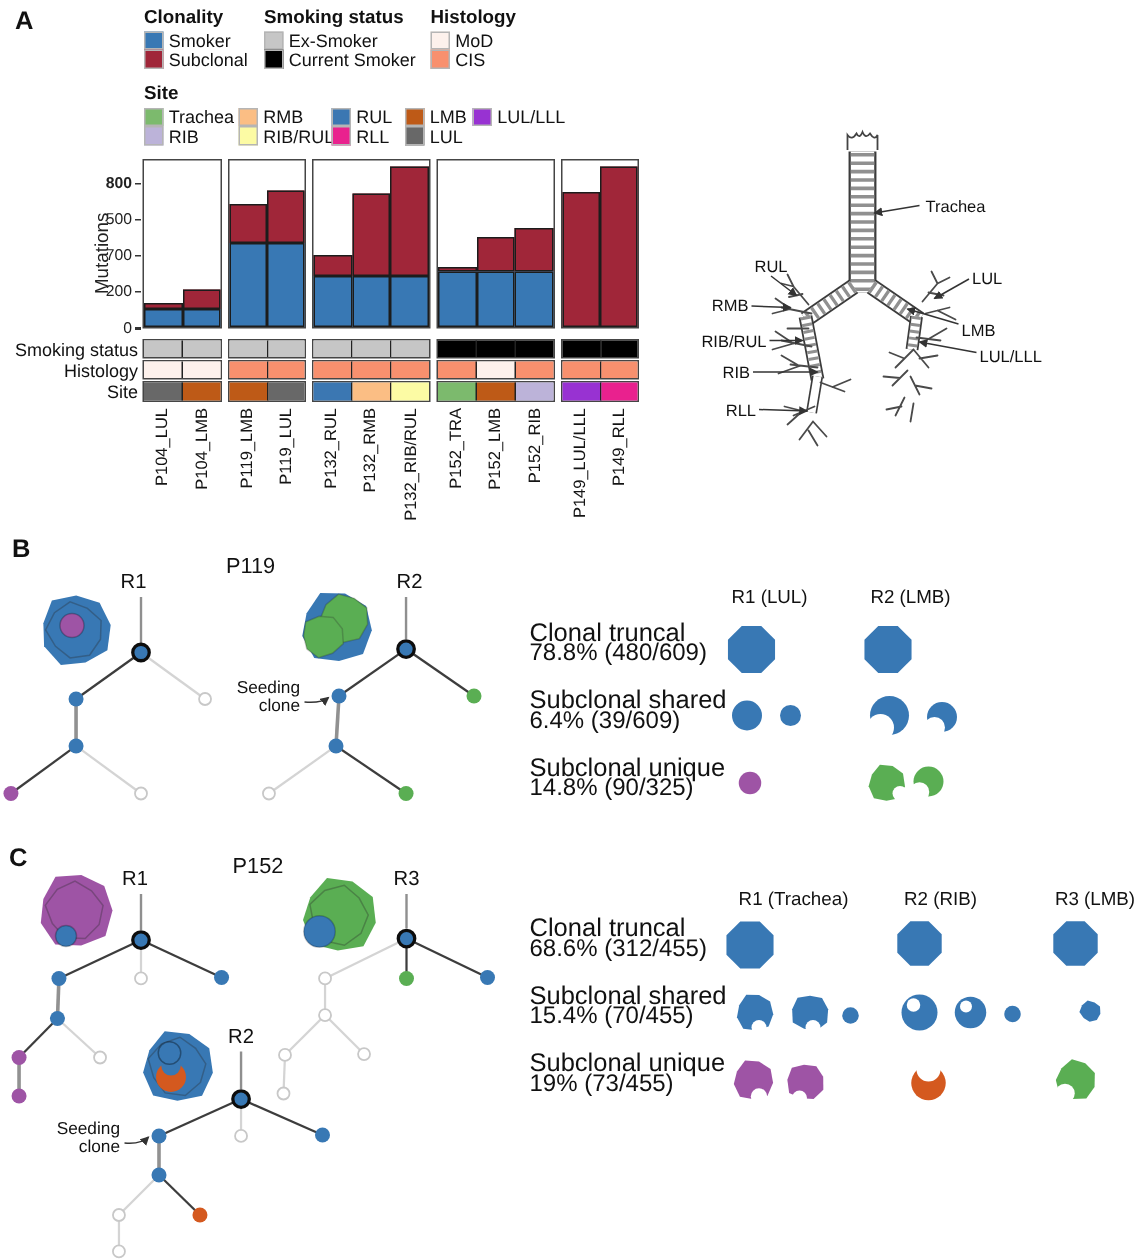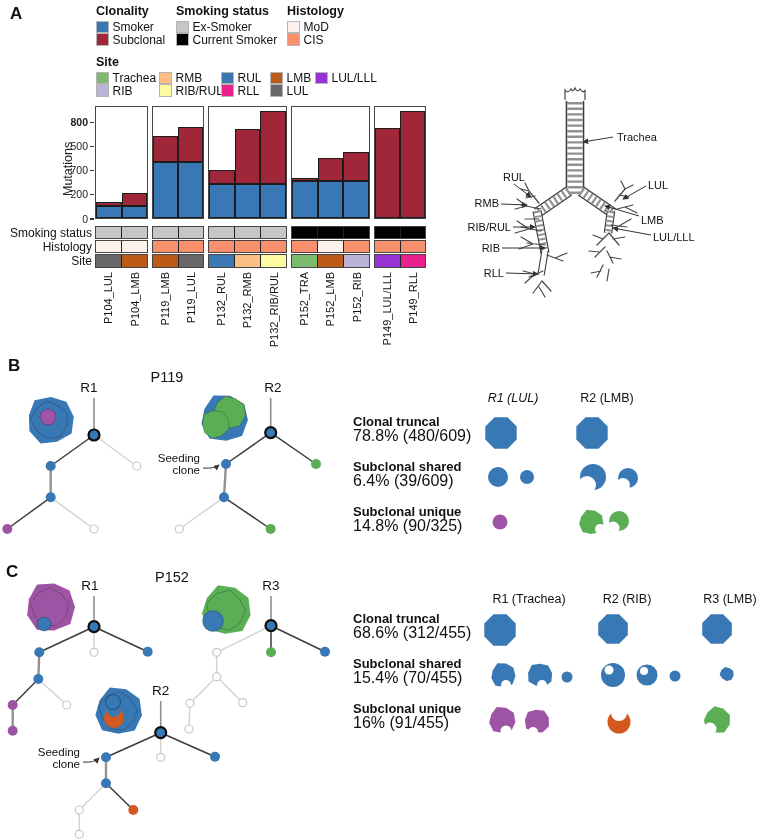--- a/index.html
+++ b/index.html
@@ -31,21 +31,21 @@
   .xl-slot{position:relative;flex:1;}
   .xl-slot span{position:absolute;top:0;left:calc(50% - 7px);writing-mode:vertical-rl;
                 transform:rotate(180deg);font-size:11px;line-height:14px;white-space:nowrap;color:#141414;}
   .ytick{position:absolute;font-size:10.5px;line-height:11px;width:24px;text-align:right;left:64px;color:#222;}
   .ytickmark{position:absolute;height:1.2px;width:4px;background:#333;left:90px;}
   .ylab{position:absolute;left:61px;top:196px;transform:rotate(-90deg);transform-origin:0 0;
         font-size:12.5px;color:#222;}
   
   .stats{position:absolute;left:353px;}
   .stat-row{margin-bottom:17px;}
-  .stat-name{font-weight:700;font-size:13px;line-height:14px;white-space:nowrap;}
+  .stat-name{font-weight:400;font-size:17px;line-height:14px;white-space:nowrap;}
   .stat-value{font-size:16px;line-height:14px;white-space:nowrap;}
   .col-head{position:absolute;font-size:12.5px;transform:translateX(-50%);white-space:nowrap;}
   
   svg{position:absolute;overflow:visible;}
   .edge-dark{stroke:#3d3d3d;stroke-width:1.5;}
   .edge-light{stroke:#d4d4d4;stroke-width:1.5;}
   .edge-trunk{stroke:#919191;stroke-width:2.4;}
   .edge-label{stroke:#8f8f8f;stroke-width:1.6;}
   .node-white{fill:#fff;stroke:#c8c8c8;stroke-width:1.2;}
   .node-root{stroke:#0d0d0d;stroke-width:2.2;}
@@ -459,21 +459,21 @@
         <polygon fill="var(--blue)" points="247.9,62.1 242.0,78.0 226.0,82.7 209.5,80.6 201.5,66.0 204.4,50.9 213.5,37.4 230.0,37.7 244.1,46.0"></polygon>
         <polygon fill="var(--green)" stroke="rgba(40,40,40,0.25)" points="245.1,58.1 239.6,67.8 228.6,70.3 219.6,64.4 213.1,55.5 217.3,45.1 225.7,38.1 236.1,40.9 244.5,47.2"></polygon>
         <polygon fill="var(--green)" stroke="rgba(40,40,40,0.25)" points="228.2,61.2 228.9,71.1 221.7,77.5 212.4,80.5 204.6,74.7 202.4,66.0 203.8,56.6 212.7,52.8 222.1,53.6"></polygon>
       </g>
       <text class="svg-seed" x="200" y="104" text-anchor="end">Seeding</text>
       <text class="svg-seed" x="200" y="116" text-anchor="end">clone</text>
       <path class="ptr" marker-end="url(#arrh)" d="M203,110 Q214,111 219,107"></path>
     </g>
   </svg>
 
-  <div class="col-head" style="left:513px;top:391px;font-style:italic;">R1 (LUL)</div>
+  <div class="col-head" style="left:513px;top:391px;">R1 (LUL)</div>
   <div class="col-head" style="left:607px;top:391px;">R2 (LMB)</div>
   <div class="stats" id="statsB" style="top:415px;">
       <div class="stat-row">
         <div class="stat-name">Clonal truncal</div>
         <div class="stat-value">78.8% (480/609)</div>
       </div>
       <div class="stat-row">
         <div class="stat-name">Subclonal shared</div>
         <div class="stat-value">6.4% (39/609)</div>
       </div>
@@ -598,21 +598,21 @@
       <div class="stat-row">
         <div class="stat-name">Clonal truncal</div>
         <div class="stat-value">68.6% (312/455)</div>
       </div>
       <div class="stat-row">
         <div class="stat-name">Subclonal shared</div>
         <div class="stat-value">15.4% (70/455)</div>
       </div>
       <div class="stat-row">
         <div class="stat-name">Subclonal unique</div>
-        <div class="stat-value">16% (91/455)</div>
+        <div class="stat-value">19% (73/455)</div>
       </div>
     </div>
 
   <svg style="left:470px;top:605px;" width="290" height="135" viewBox="0 0 290 135">
     <g>
       <polygon fill="var(--blue)" points="45.7,31.5 36.5,40.7 23.5,40.7 14.3,31.5 14.3,18.5 23.5,9.3 36.5,9.3 45.7,18.5"></polygon>
       <polygon fill="var(--blue)" points="157.8,30.1 149.1,38.8 136.9,38.8 128.2,30.1 128.2,17.9 136.9,9.2 149.1,9.2 157.8,17.9"></polygon>
       <polygon fill="var(--blue)" points="261.8,30.1 253.1,38.8 240.9,38.8 232.2,30.1 232.2,17.9 240.9,9.2 253.1,9.2 261.8,17.9"></polygon>
     </g>
     <g>

